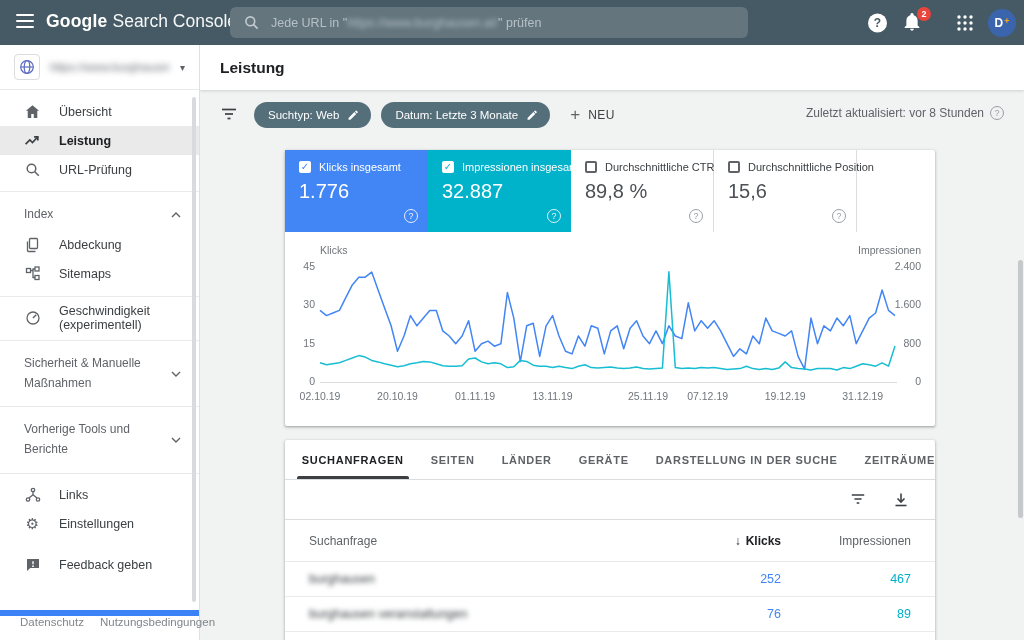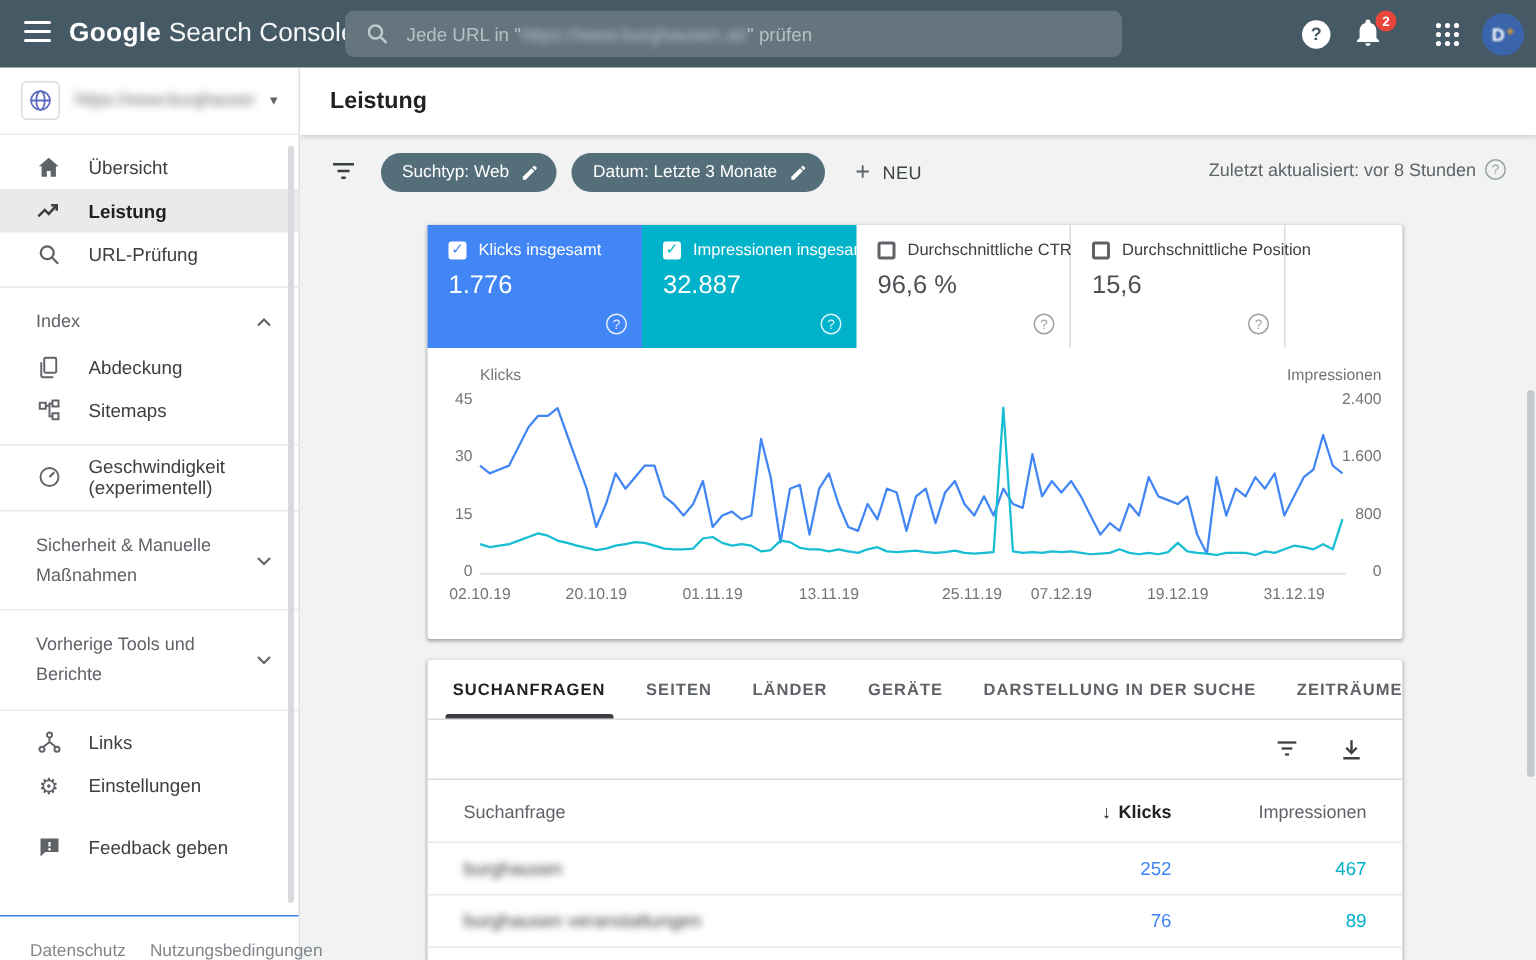--- a/index.html
+++ b/index.html
@@ -35,22 +35,22 @@
   .caret{color:#5f6368;font-size:10px;}
   .nav{padding-top:7px;}
   .nav-item{display:flex;align-items:center;height:29px;padding-left:24px;gap:18px;font-size:12.5px;color:#3c4043;cursor:pointer;}
   .nav-item.active{background:#eaeaea;color:#202124;font-weight:700;}
   .nicon{width:17px;height:17px;display:flex;align-items:center;justify-content:center;color:#5f6368;flex:none;}
   .divider{border-top:1px solid #e8eaed;margin:7px 0;}
   .sect{display:flex;justify-content:space-between;align-items:center;padding:6px 18px 6px 24px;font-size:12px;color:#5f6368;cursor:pointer;}
   .sect .lbl{line-height:1.65;}
   .sect.wrap .lbl{width:120px;}
   .chev{color:#5f6368;flex:none;}
-  .sfooter{position:absolute;bottom:0;left:0;width:199px;height:30px;border-top:1px solid #3b82f6;
-    display:flex;align-items:flex-end;gap:16px;padding-left:20px;font-size:11.5px;color:#80868b;background:#fff;}
+  .sfooter{position:absolute;bottom:0;left:0;width:199px;height:30px;border-top:6px solid #3b82f6;
+    display:flex;align-items:flex-start;gap:16px;padding-left:20px;font-size:11.5px;color:#80868b;background:#fff;}
   .sfooter span{cursor:pointer;}
   .sidescroll{position:absolute;top:52px;right:3px;width:4px;height:505px;background:#d8dadd;border-radius:2px;}
   
   .titlebar{position:absolute;top:45px;left:200px;width:824px;height:45px;background:#fff;
     box-shadow:0 1px 3px rgba(0,0,0,.14);display:flex;align-items:center;padding-left:20px;
     font-size:15.5px;font-weight:700;color:#202124;z-index:5;}
   .content{position:absolute;top:90px;left:200px;width:824px;height:550px;background:#f1f2f2;overflow:hidden;}
   
   .frow{position:absolute;top:9px;left:20px;right:20px;height:32px;display:flex;align-items:center;}
   .funnel{width:18px;height:16px;color:#3c4043;margin-right:16px;cursor:pointer;}
@@ -64,21 +64,21 @@
   
   .card{background:#fff;border-radius:2px;box-shadow:0 1px 2px rgba(60,64,67,.3),0 1px 3px 1px rgba(60,64,67,.15);}
   .card1{position:absolute;top:60px;left:85px;width:650px;height:276px;}
   .metrics{display:flex;height:82px;}
   .metric{width:143px;padding:11px 12px 0 14px;position:relative;cursor:pointer;color:#fff;}
   .metric.plain{color:#3c4043;border-right:1px solid #dadce0;}
   .m-top{display:flex;align-items:center;gap:8px;font-size:11px;white-space:nowrap;}
   .cb{width:12px;height:12px;border:2px solid #5f6368;border-radius:2px;flex:none;}
   .metric:not(.plain) .cb{border-color:#fff;}
   .cb.on{background:#fff;display:flex;align-items:center;justify-content:center;font-size:10px;font-weight:700;line-height:1;}
-  .m-val{font-size:17px;margin-top:7px;}
+  .m-val{font-size:20px;margin-top:7px;}
   .metric.plain .m-val{color:#4d5156;}
   .m-help{position:absolute;right:10px;bottom:9px;width:14px;height:14px;border-radius:50%;
     border:1px solid rgba(255,255,255,.85);color:rgba(255,255,255,.9);font-size:9px;
     display:flex;align-items:center;justify-content:center;cursor:pointer;}
   .metric.plain .m-help{border-color:#9aa0a6;color:#9aa0a6;}
   .chartwrap{position:absolute;top:88px;left:0;width:650px;height:182px;}
   .axtitle{position:absolute;top:6px;font-size:10.5px;color:#70757a;}
   .axtitle.l{left:35px;} .axtitle.r{right:14px;}
   .ytick{position:absolute;font-size:10.5px;color:#70757a;}
   .ytick.l{left:0;width:30px;text-align:right;}
@@ -341,21 +341,21 @@
             <span>Impressionen insgesamt</span>
           </div>
         <div class="m-val">32.887</div>
         <span class="m-help">?</span>
       </div>
       <div class="metric plain">
         <div class="m-top">
             <span class="cb"></span>
             <span>Durchschnittliche CTR</span>
           </div>
-        <div class="m-val">96,6 %</div>
+        <div class="m-val">89,8 %</div>
         <span class="m-help">?</span>
       </div>
       <div class="metric plain">
         <div class="m-top">
             <span class="cb"></span>
             <span>Durchschnittliche Position</span>
           </div>
         <div class="m-val">15,6</div>
         <span class="m-help">?</span>
       </div>

